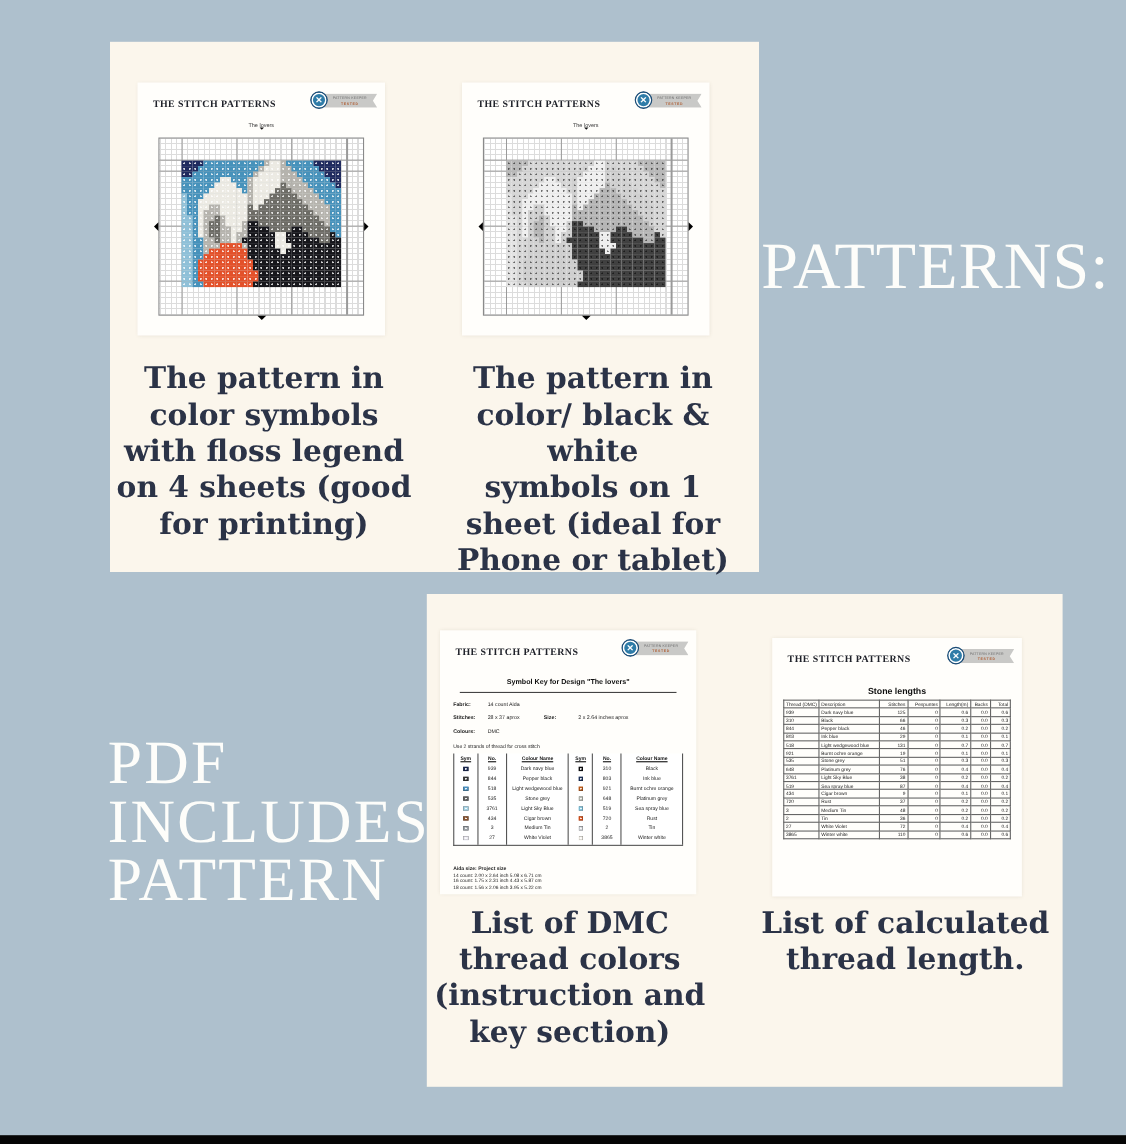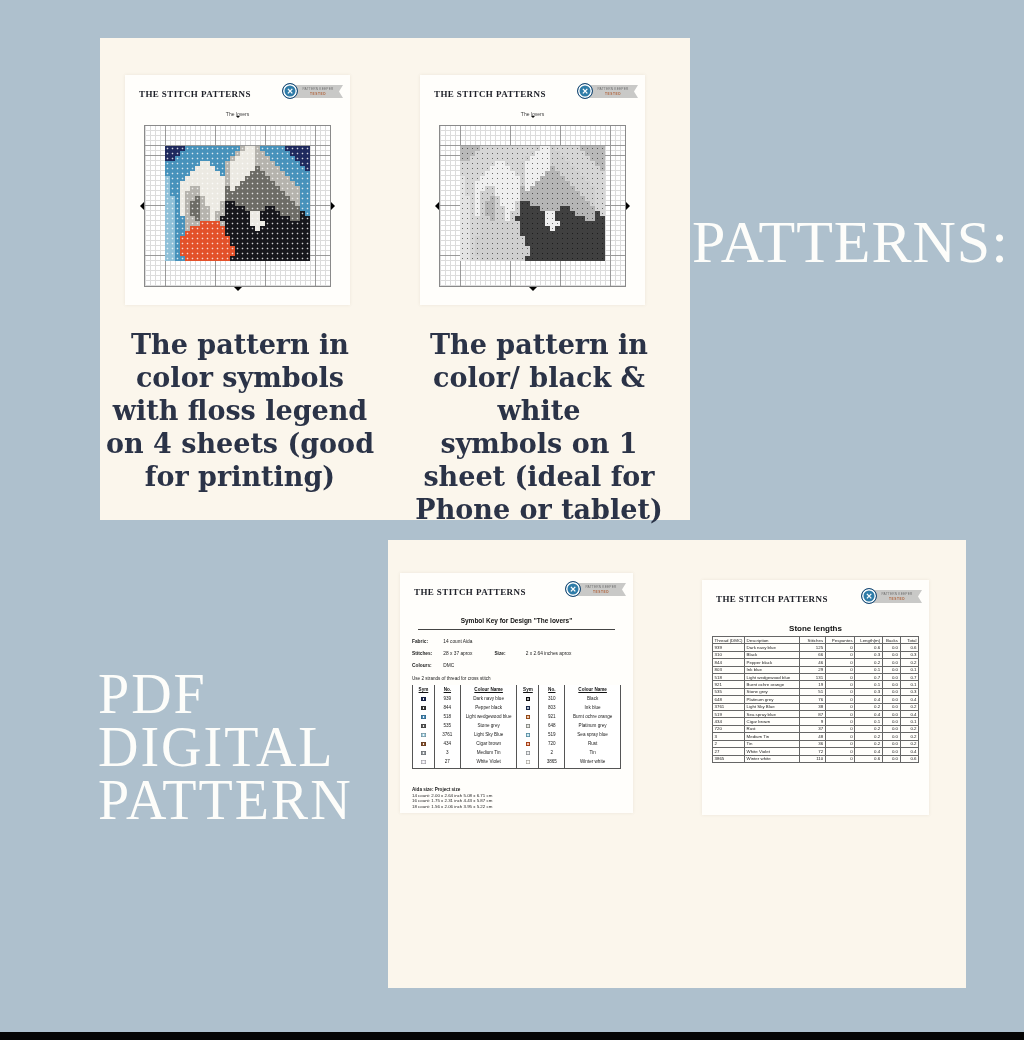--- a/index.html
+++ b/index.html
@@ -1543,21 +1543,21 @@
 for printing)</div>
   <div class="caption" id="caption-bw">The pattern in
 color/ black &amp; white
 symbols on 1
 sheet (ideal for
 Phone or tablet)</div>
 </div>
 
 <div class="headline" id="headline-includes">PATTERNS:</div>
 <div class="headline" id="headline-pdf">PDF
-DIGITAL
+INCLUDES
 PATTERN</div>
 
 <div class="panel" id="panel-bottom">
 
   <div class="page" id="page-key">
     <div class="page-header">THE STITCH PATTERNS</div>
     <div class="badge">
       <div class="badge-banner">
         <span>PATTERN KEEPER</span>
         <span class="tested">TESTED</span>
@@ -1814,15 +1814,21 @@
             <td class="num">110</td>
             <td class="num">0</td>
             <td class="num">0.6</td>
             <td class="num">0.0</td>
             <td class="num">0.6</td>
           </tr>
         </tbody>
     </table>
   </div>
 
+  <div class="caption" id="caption-key">List of DMC
+thread colors
+(instruction and
+key section)</div>
+  <div class="caption" id="caption-thread">List of calculated
+thread length.</div>
 </div>
 
 <div id="bottom-bar"></div>
 
 </body></html>

